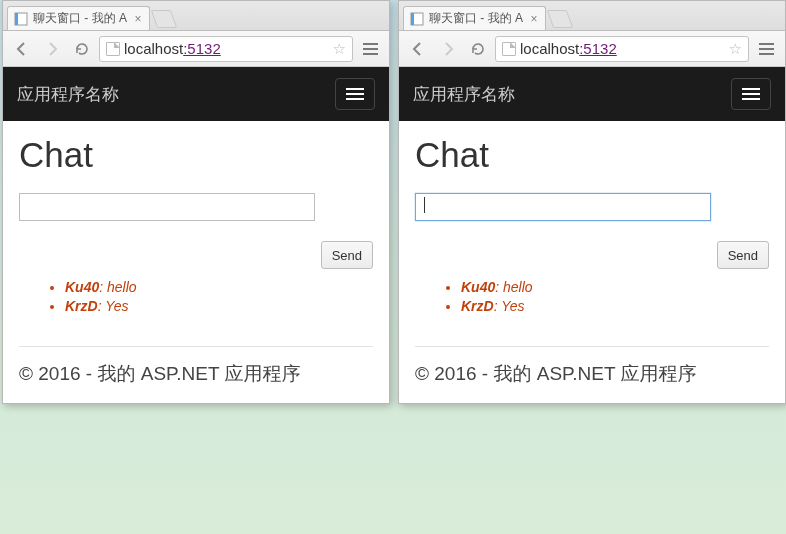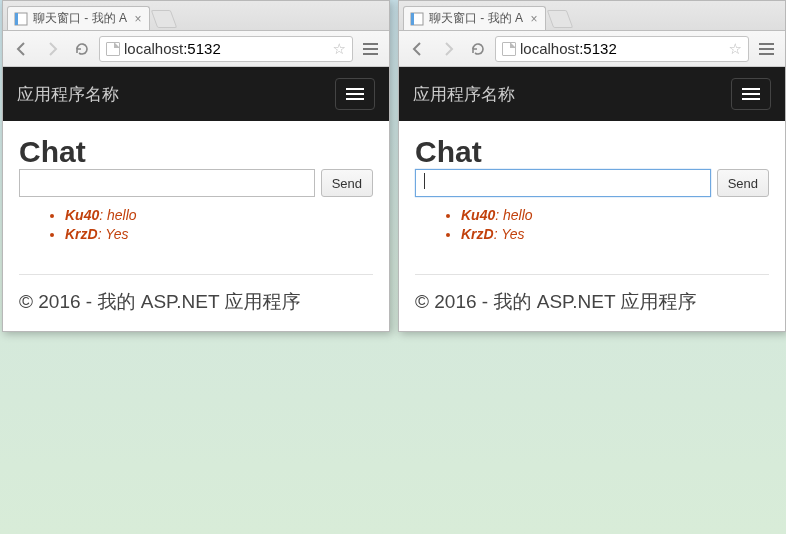--- a/index.html
+++ b/index.html
@@ -134,21 +134,21 @@
     }
     .omnibox .page-icon::after {
       content: "";
       position: absolute;
       right: -1px; top: -1px;
       border: 3px solid transparent;
       border-left-color: #bbb;
       border-bottom-color: #bbb;
     }
     .omnibox .addr { flex: 1; white-space: nowrap; overflow: hidden; }
-    .omnibox .addr .port { color: #000000; }
+    .omnibox .addr .port { color: #701a75; text-decoration: underline; }
     .omnibox .star { color: #bbb; }
     .menu-btn {
       width: 26px; height: 26px;
       display: flex;
       align-items: center;
       justify-content: center;
       color: #777;
     }
     .menu-btn .lines, .navbar-toggle .lines {
       display: flex;
@@ -187,23 +187,24 @@
       justify-content: center;
     }
     .navbar-toggle .lines span {
       width: 18px; height: 2px;
       background: #fff;
     }
     .content {
       padding: 14px 16px 16px 16px;
     }
     .content h2 {
-      font-size: 30px;
-      font-weight: 700;
+      font-size: 35px;
+      font-weight: 400;
       color: #333;
+      margin-bottom: 18px;
     }
     .msg-row {
       display: flex;
       gap: 6px;
       margin-bottom: 10px;
     }
     .msg-input {
       flex: 1;
       height: 28px;
       border: 1px solid #bdbdbd;
@@ -223,20 +224,21 @@
       margin-left:2px;
     }
     .send-btn {
       height: 28px;
       padding: 0 10px;
       background: linear-gradient(#f8f8f8,#ececec);
       border: 1px solid #bdbdbd;
       border-radius: 3px;
       font-size: 13px;
       color: #333;
+      margin-top: 48px;
     }
     .chat-list {
       list-style: disc;
       padding-left: 46px;
       font-size: 14px;
       color: #c2410c;
       font-style: italic;
     }
     .chat-list li { margin-bottom: 3px; }
     .chat-list .user { font-weight: bold; }

